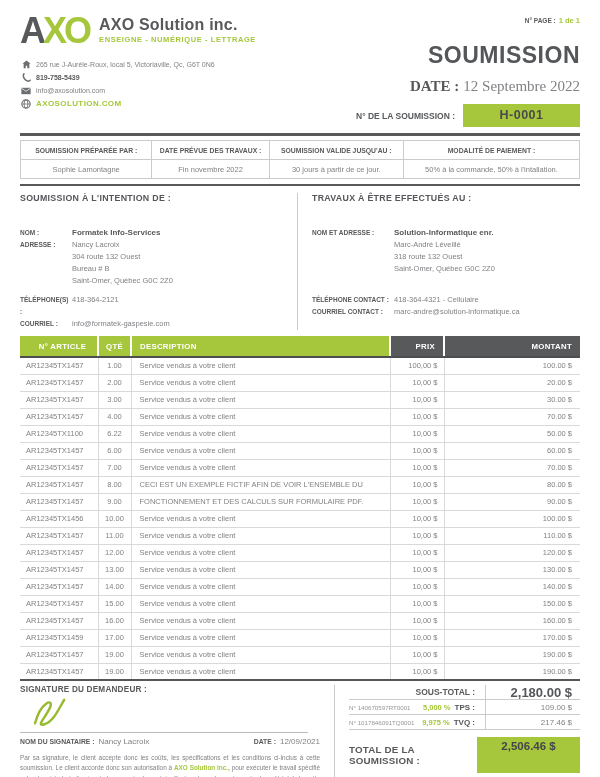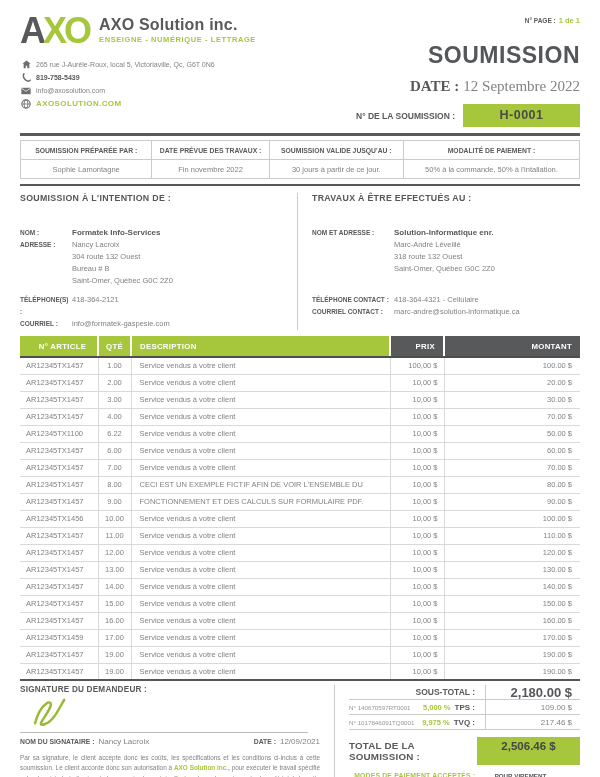--- a/index.html
+++ b/index.html
@@ -86,21 +86,21 @@
   .totals-block { flex:1; padding-left:14px; display:flex; flex-direction:column; }
   .trow { display:flex; align-items:center; height:15px; border-bottom:1px solid #c9cbcd; }
   .trow .tval { width:95px; border-left:1px solid #c9cbcd; text-align:right; padding-right:8px; font-size:8px; color:#808285; align-self:stretch; display:flex; align-items:center; justify-content:flex-end; }
   .trow.sous .tlabel { margin-left:auto; font-size:8.5px; font-weight:bold; padding-right:10px; }
   .trow.sous .tval { font-size:13px; font-weight:bold; color:#55565a; }
   .taxnum { font-size:6.2px; color:#939598; }
   .taxpct { font-size:7.5px; font-weight:bold; color:#a6c73c; margin-left:auto; }
   .taxlbl { font-size:8px; font-weight:bold; color:#55565a; margin:0 10px 0 4px; }
   .total-row { display:flex; align-items:center; margin-top:7px; }
   .total-label { font-size:9.8px; font-weight:bold; letter-spacing:0.2px; }
-  .total-value { margin-left:auto; background:#a6c73c; color:#44464a; font-weight:bold; font-size:11.5px; width:112px; height:28px; line-height:18px; text-align:center; }
+  .total-value { margin-left:auto; background:#a6c73c; color:#44464a; font-weight:bold; font-size:11.5px; width:112px; height:36px; line-height:18px; text-align:center; }
   .pay-wire { display:flex; margin-top:7px; }
   .modes { width:57%; text-align:center; }
   .modes-title { font-size:6.8px; font-weight:bold; color:#a6c73c; letter-spacing:0.2px; }
   .modes-row { display:flex; justify-content:space-between; padding:0 4px; margin-top:3px; }
   .mode { display:flex; flex-direction:column; align-items:center; }
   .mode-label { font-size:7.2px; font-weight:bold; color:#55565a; }
   .mode-icon { margin-top:3px; }
   .wire { flex:1; padding-left:14px; }
   .wire-title { font-size:6.2px; font-weight:bold; color:#55565a; }
   .wire-item { display:flex; align-items:center; font-size:5.8px; margin-top:2.5px; padding-left:8px; }

